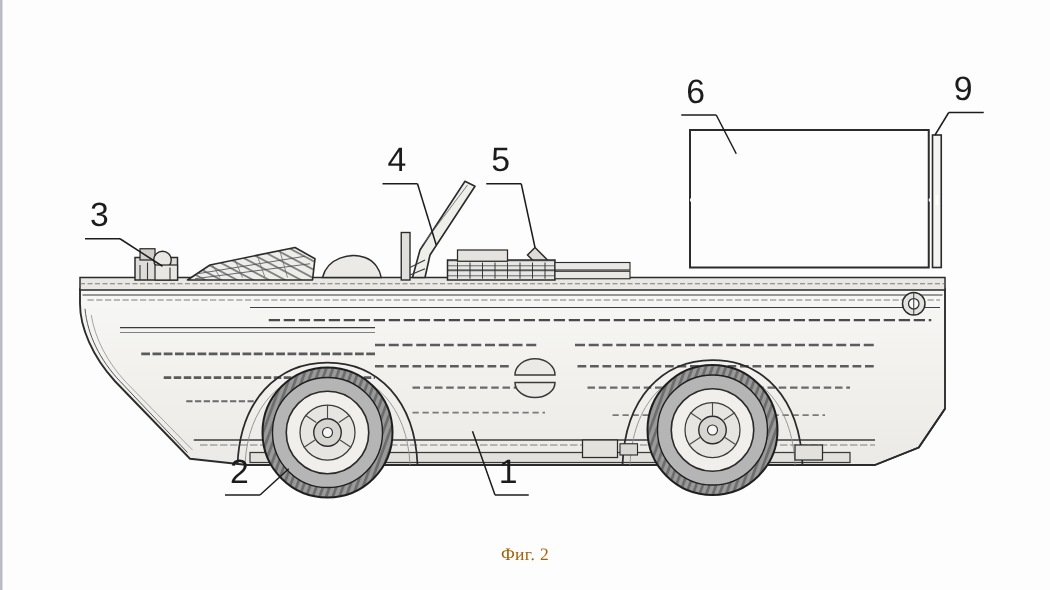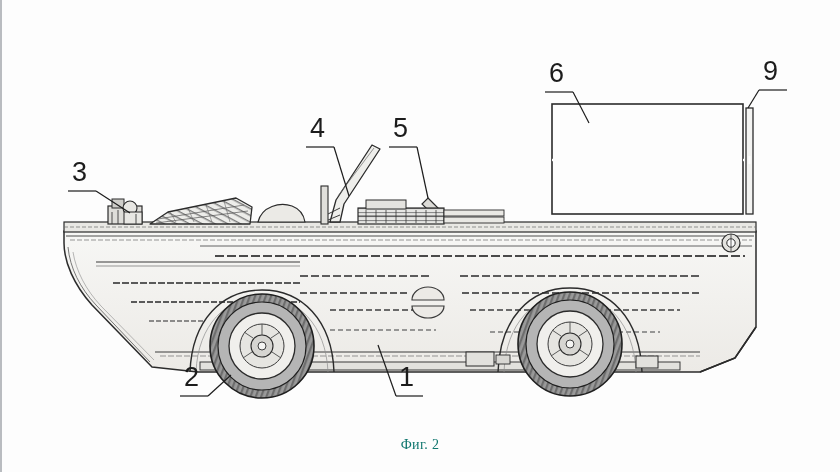--- a/index.html
+++ b/index.html
@@ -33,21 +33,21 @@
     height: 472px;
   }
   .caption {
     position: absolute;
     left: 0;
     top: 437px;
     width: 840px;
     text-align: center;
     font-family: "Liberation Serif", serif;
     font-size: 14px;
-    color: #0f766e;
+    color: #a16207;
     letter-spacing: 0.3px;
   }
   
   .callout-label {
     position: absolute;
     font-family: "Liberation Sans", sans-serif;
     font-size: 27px;
     font-weight: 400;
     color: #1c1c1c;
     line-height: 1;

